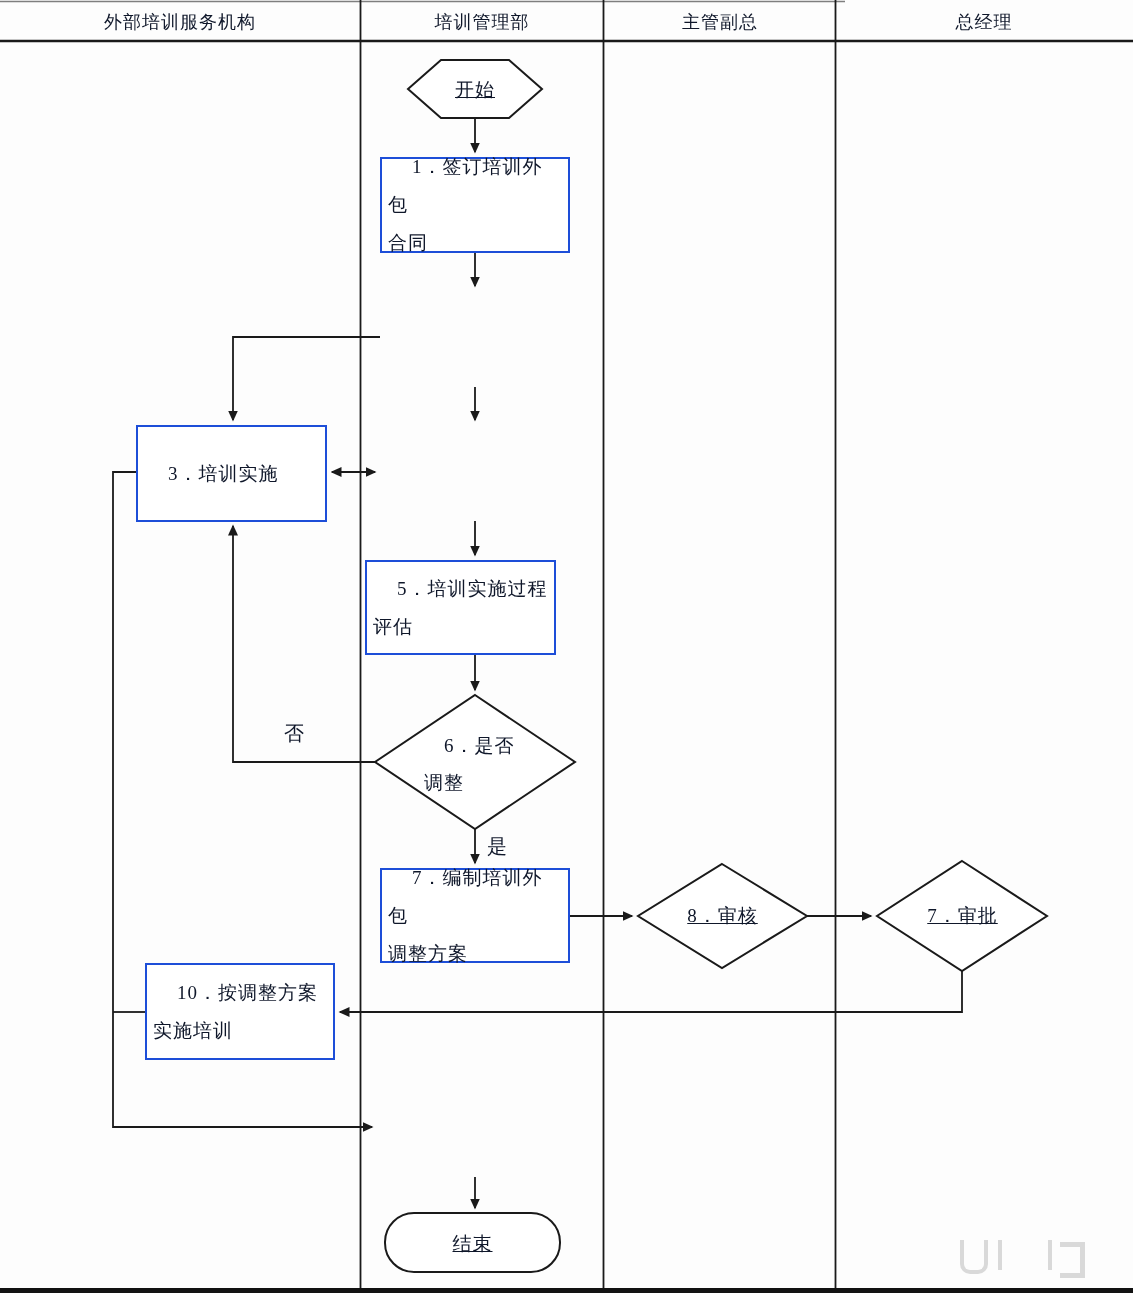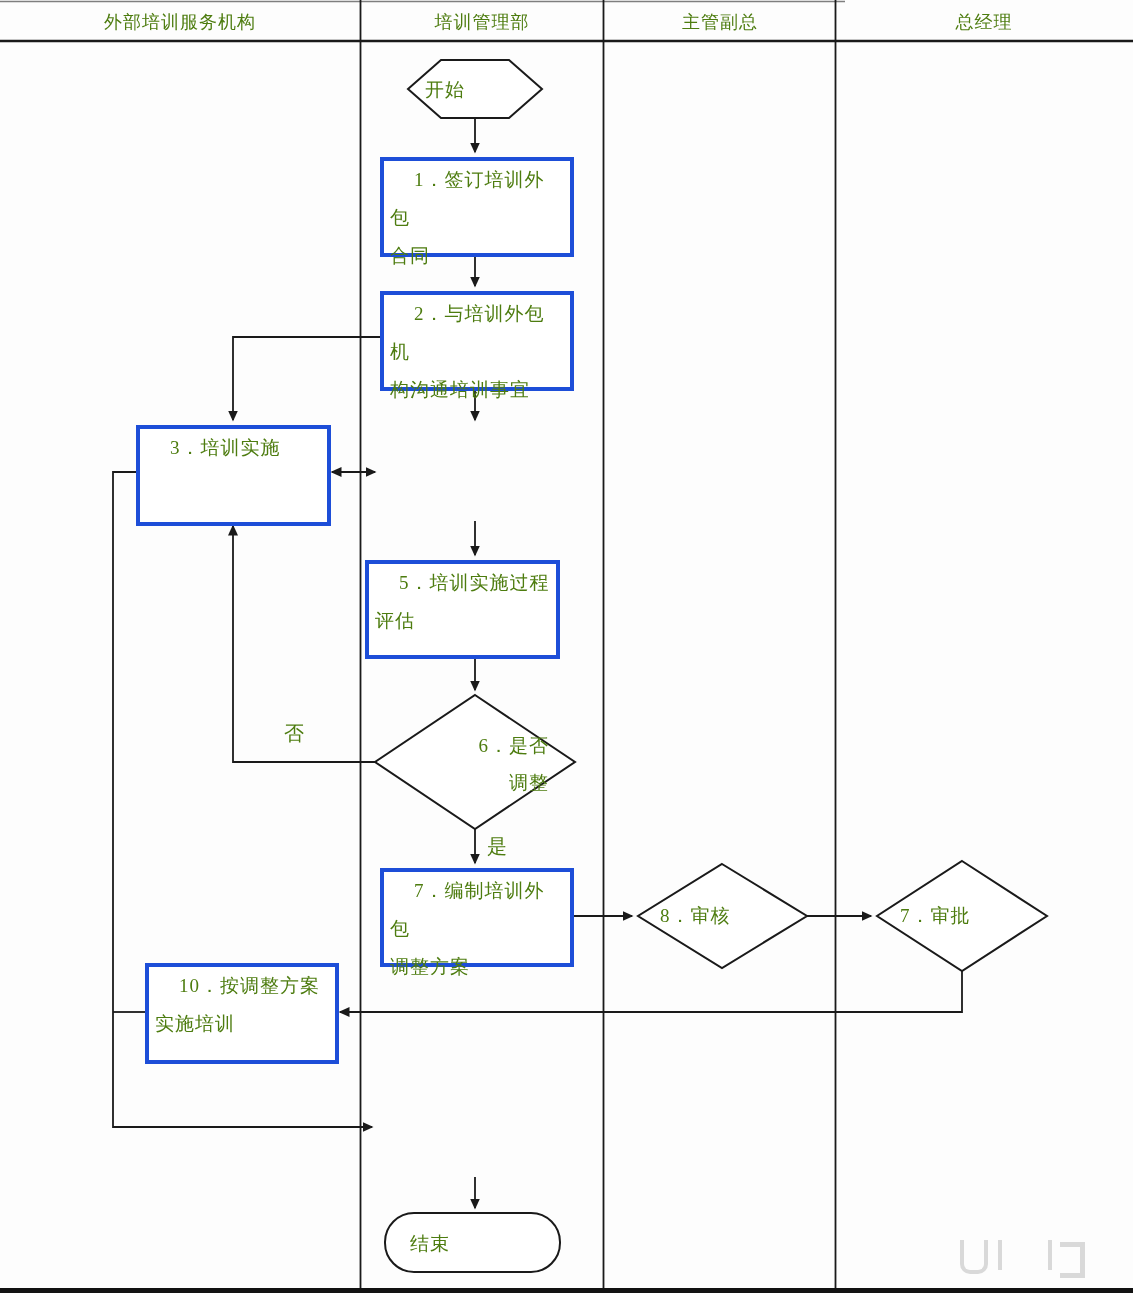--- a/index.html
+++ b/index.html
@@ -1,49 +1,49 @@
 <!DOCTYPE html>
 <html><head>
 <meta charset="utf-8">
 <style>
   html,body{margin:0;padding:0;background:#ffffff;}
   .canvas{
     position:relative;
     width:1133px;height:1300px;
     background:#fdfdfd;
     font-family:"Liberation Serif","DejaVu Serif",serif;
-    color:#4d7c0f;
+    color:#0f172a;
     overflow:hidden;
   }
   .svg-layer{position:absolute;left:0;top:0;width:1133px;height:1300px;}
   .lane-header{
     position:absolute;top:9px;height:26px;
     text-align:center;font-size:18px;letter-spacing:1px;
     line-height:26px;
   }
   .node-rect{
     position:absolute;
-    border:4px solid #1d4ed8;background:#fff;
-    display:flex;align-items:flex-start;
+    border:2px solid #1d4ed8;background:#fff;
+    display:flex;align-items:center;
     font-size:19px;
   }
   .node-rect .txt{
     white-space:pre-line;
     text-indent:24px;
     line-height:38px;
     padding:0 6px;
     width:100%;
     letter-spacing:1px;
   }
   .shape-label{
-    position:absolute;font-size:19px;text-align:left;letter-spacing:1px;
+    position:absolute;font-size:19px;text-align:center;letter-spacing:1px;text-decoration:underline;
   }
   .diamond-text{
     position:absolute;font-size:19px;white-space:pre-line;
-    line-height:37px;text-indent:20px;letter-spacing:1px;text-align:right;
+    line-height:37px;text-indent:20px;letter-spacing:1px;
   }
   .edge-label{
     position:absolute;font-size:20px;letter-spacing:1px;
   }
   .watermark{
     position:absolute;left:902px;top:1240px;width:180px;height:34px;
     opacity:0.16;filter:blur(0.6px);
   }
   .watermark span{position:absolute;display:block;}
   .wm-u{left:58px;top:0;width:20px;height:30px;border-left:4px solid #222;border-right:4px solid #222;border-bottom:4px solid #222;border-radius:0 0 10px 10px;}
@@ -105,24 +105,20 @@
   <div class="lane-header" style="left:30px;width:300px">外部培训服务机构</div>
   <div class="lane-header" style="left:382px;width:200px">培训管理部</div>
   <div class="lane-header" style="left:620px;width:200px">主管副总</div>
   <div class="lane-header" style="left:884px;width:200px">总经理</div>
 
   <div class="node-rect" style="left:380px;top:157px;width:186px;height:92px">
     <div class="txt">1．签订培训外包
 合同</div>
   </div>
 
-  <div class="node-rect" style="left:380px;top:291px;width:186px;height:92px">
-    <div class="txt">2．与培训外包机
-构沟通培训事宜</div>
-  </div>
 
   <div class="node-rect" style="left:136px;top:425px;width:187px;height:93px">
     <div class="txt">3．培训实施</div>
   </div>
 
 
   <div class="node-rect" style="left:365px;top:560px;width:187px;height:91px">
     <div class="txt">5．培训实施过程
 评估</div>
   </div>

